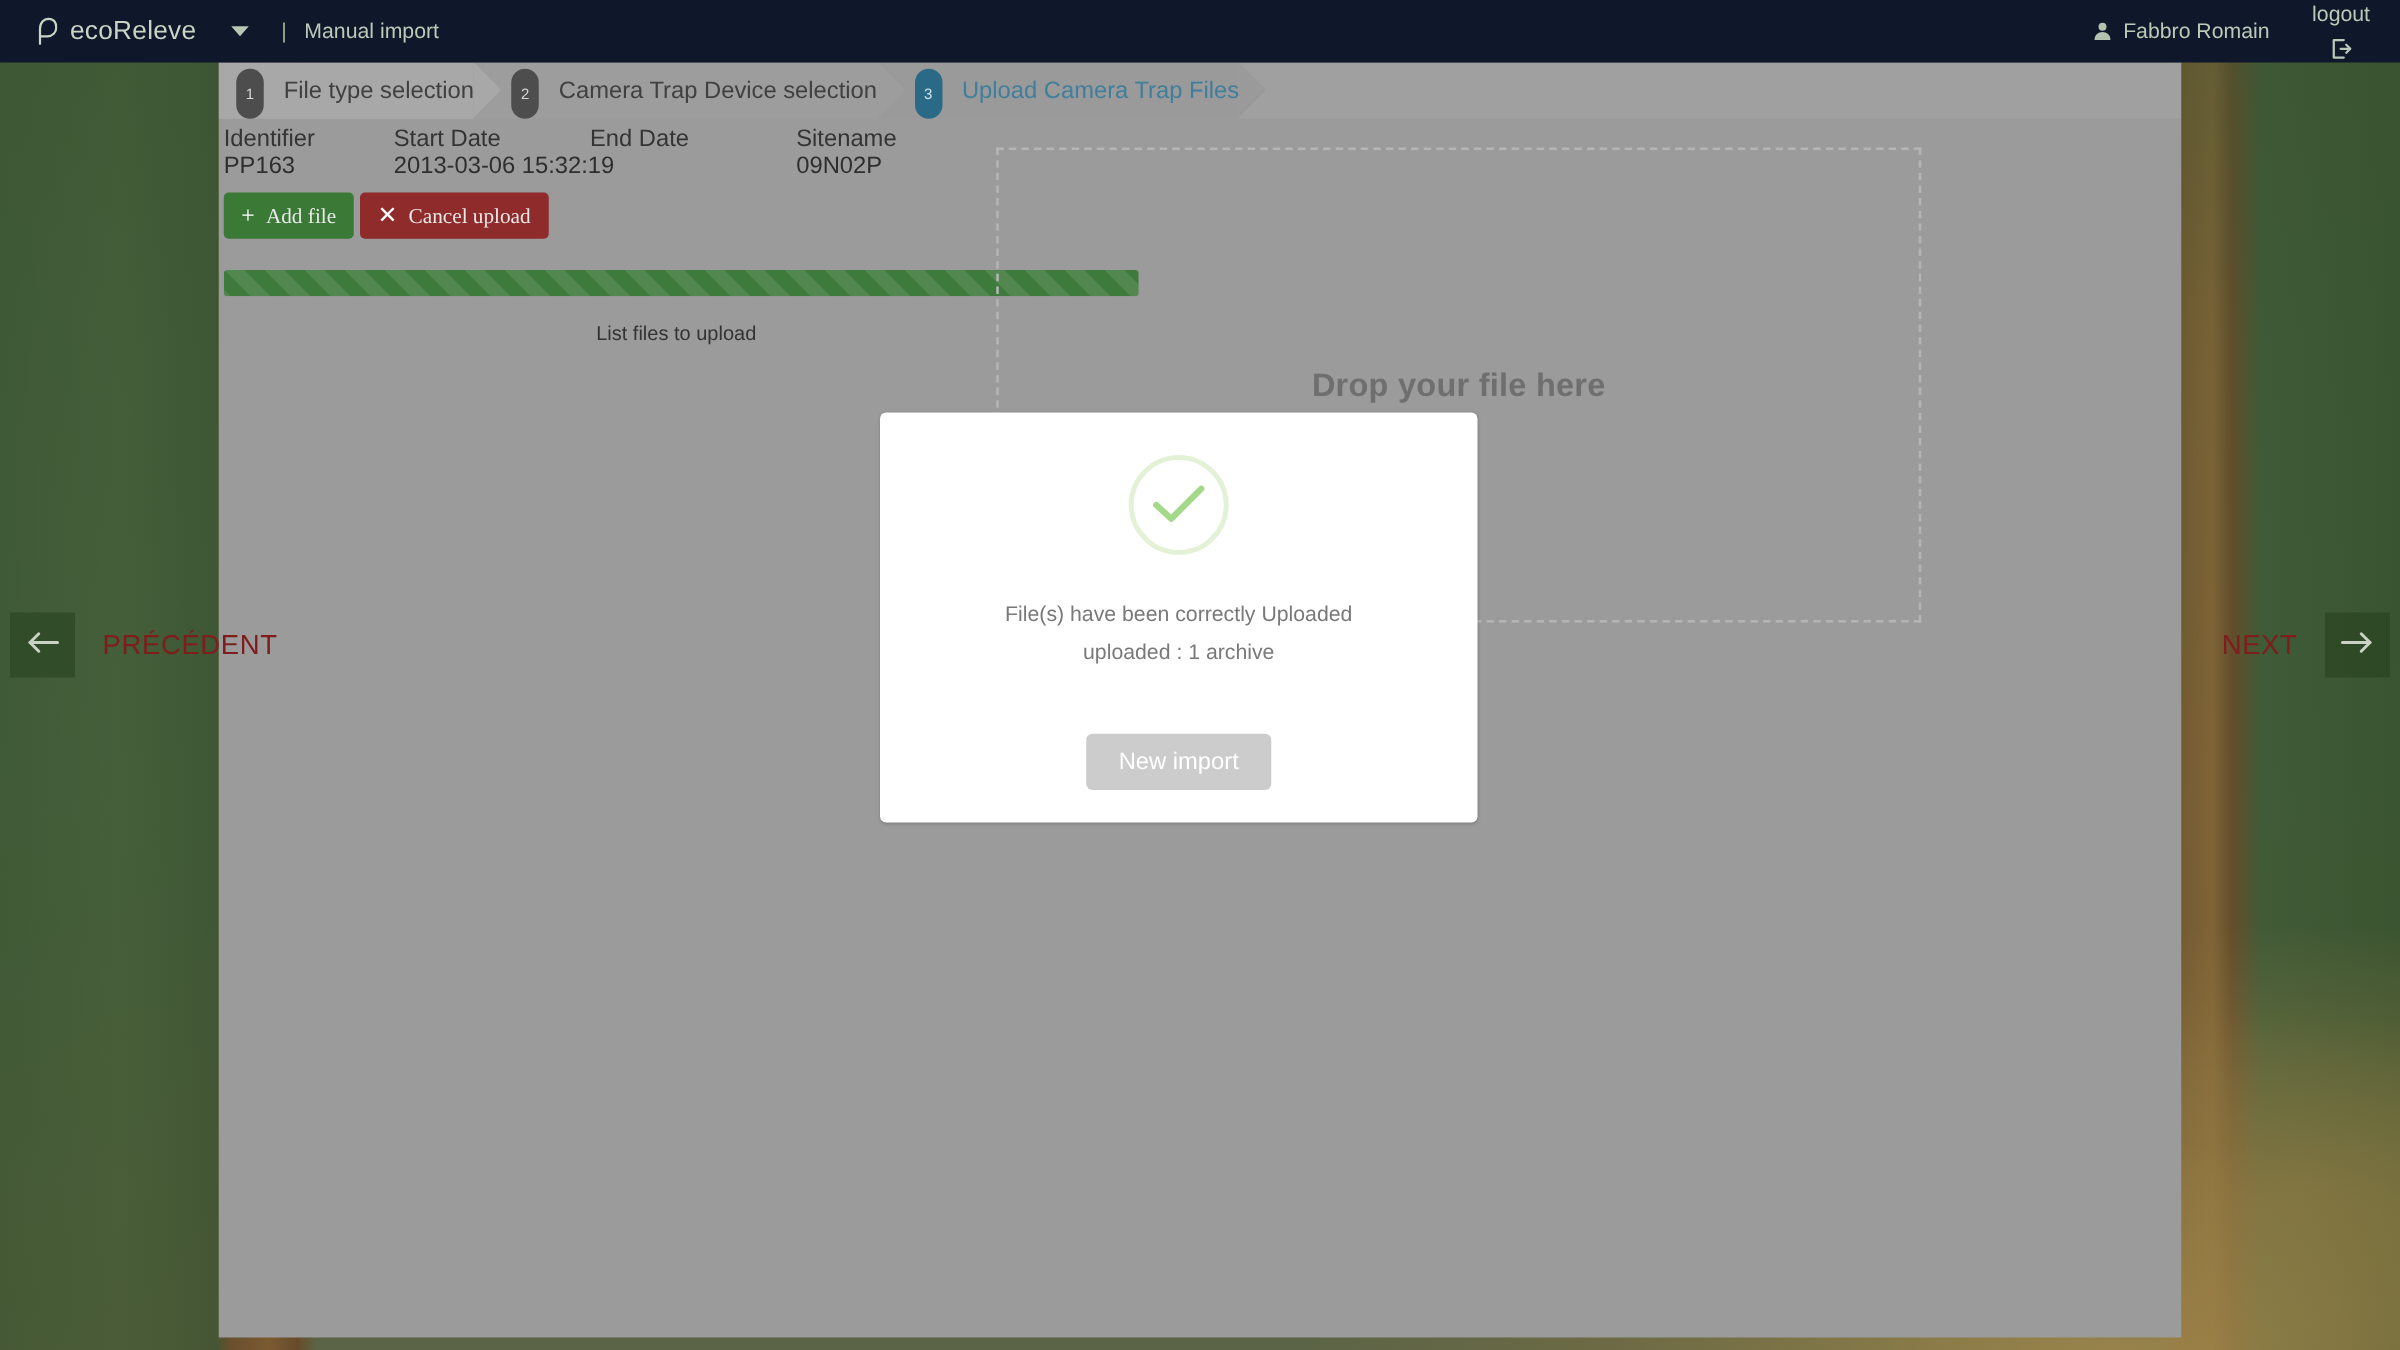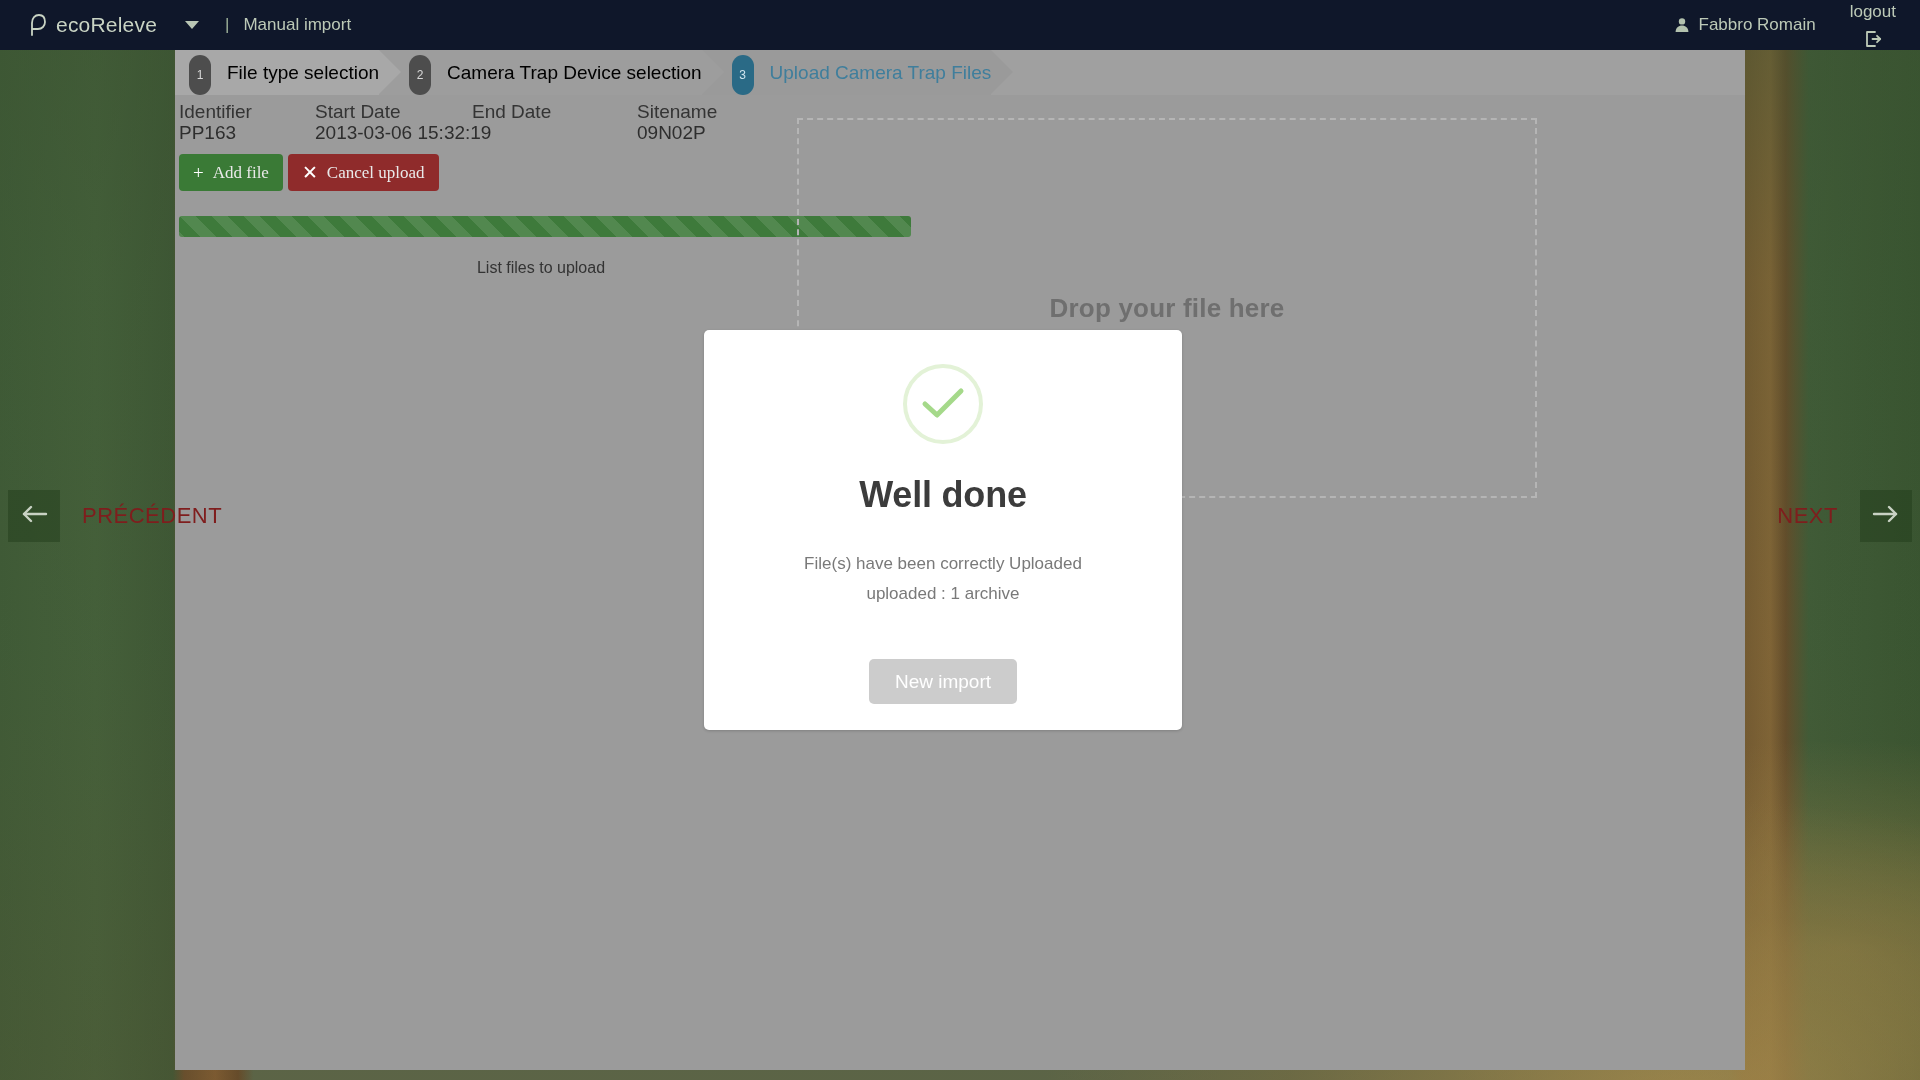--- a/index.html
+++ b/index.html
@@ -169,21 +169,21 @@
     align-items: center;
     justify-content: center;
     margin-top: 4px;
     flex: 0 0 auto;
     z-index: 3;
   }
   .step.active .step-badge { background: #2a6a86; color: #cfe4ee; }
   .step-title {
     margin-left: 16px;
     font-size: 19px;
-    color: #000000;
+    color: #404040;
     white-space: nowrap;
     z-index: 3;
   }
   .step.active .step-title { color: #3f7e9c; }
 
   
   #meta {
     position: relative;
     padding: 8px 0 0 0;
     height: 56px;
@@ -486,21 +486,20 @@
 
 <div id="modal-layer">
   <div id="modal">
 
     <div id="check-circle">
       <svg width="48" height="40" viewBox="0 0 48 40" fill="none" stroke="#a5d98a" stroke-width="5" stroke-linecap="round" stroke-linejoin="round">
         <path d="M6 20 L18 31 L42 7"></path>
       </svg>
     </div>
 
-    <div id="modal-title">Well done</div>
 
     <div id="modal-body">
       <div>File(s) have been correctly Uploaded</div>
       <div>uploaded : 1 archive</div>
     </div>
 
     <div id="modal-actions">
       <button class="modal-btn" id="btn-new-import">New import</button>
     </div>
   </div>

